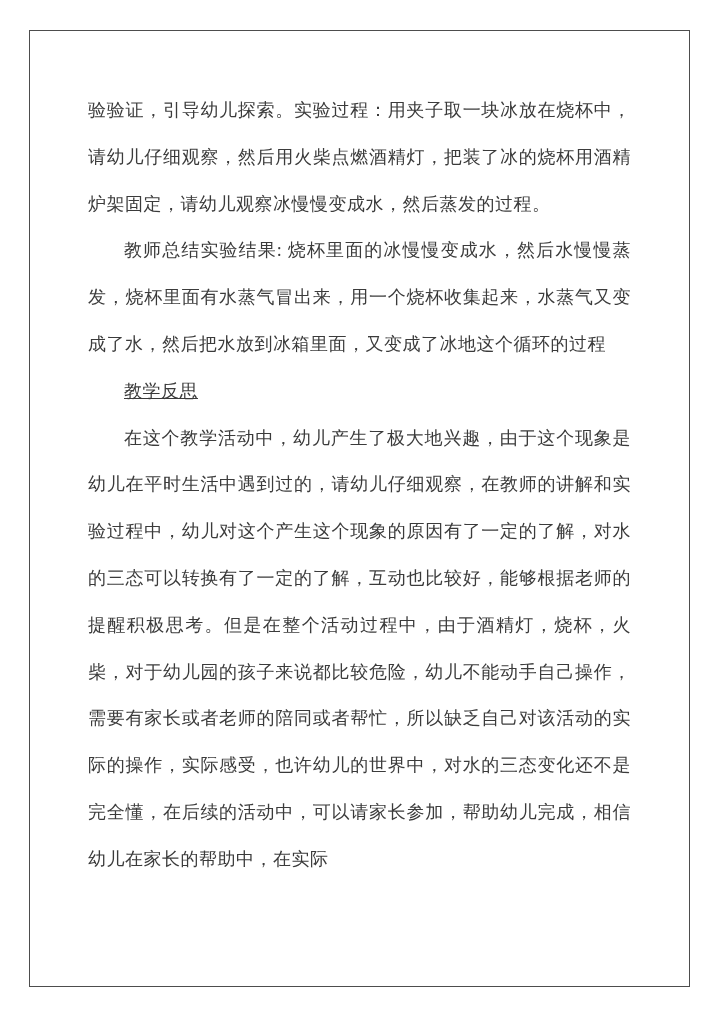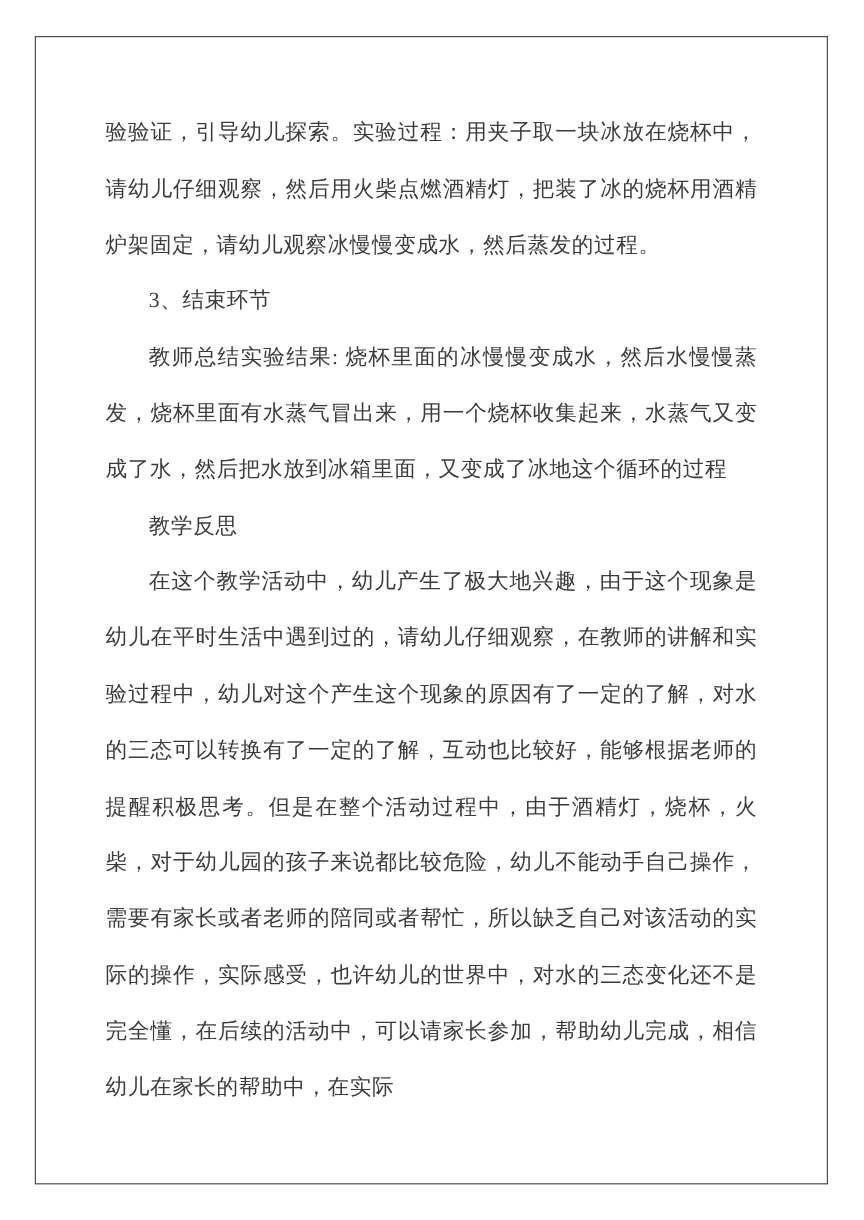--- a/index.html
+++ b/index.html
@@ -57,19 +57,18 @@
   }
 </style>
 </head>
 <body>
 
 <div class="page">
   <div class="page-border" style="border-color: rgb(77, 77, 77);">
     <div class="content">
 
     <p style="color: rgb(59, 59, 59);">验验证，引导幼儿探索。实验过程：用夹子取一块冰放在烧杯中，请幼儿仔细观察，然后用火柴点燃酒精灯，把装了冰的烧杯用酒精炉架固定，请幼儿观察冰慢慢变成水，然后蒸发的过程。</p>
-        <p class="indent" style="color: rgb(59, 59, 59);">3、结束环节</p>
         <p class="indent" style="color: rgb(59, 59, 59);">教师总结实验结果: 烧杯里面的冰慢慢变成水，然后水慢慢蒸发，烧杯里面有水蒸气冒出来，用一个烧杯收集起来，水蒸气又变成了水，然后把水放到冰箱里面，又变成了冰地这个循环的过程</p>
-        <p class="indent" style="color: rgb(59, 59, 59);">教学反思</p>
+        <p class="indent" style="color: rgb(59, 59, 59); text-decoration: underline;">教学反思</p>
         <p class="indent" style="color: rgb(59, 59, 59);">在这个教学活动中，幼儿产生了极大地兴趣，由于这个现象是幼儿在平时生活中遇到过的，请幼儿仔细观察，在教师的讲解和实验过程中，幼儿对这个产生这个现象的原因有了一定的了解，对水的三态可以转换有了一定的了解，互动也比较好，能够根据老师的提醒积极思考。但是在整个活动过程中，由于酒精灯，烧杯，火柴，对于幼儿园的孩子来说都比较危险，幼儿不能动手自己操作，需要有家长或者老师的陪同或者帮忙，所以缺乏自己对该活动的实际的操作，实际感受，也许幼儿的世界中，对水的三态变化还不是完全懂，在后续的活动中，可以请家长参加，帮助幼儿完成，相信幼儿在家长的帮助中，在实际</p>
       </div>
   </div>
 </div>
 
 </body></html>

